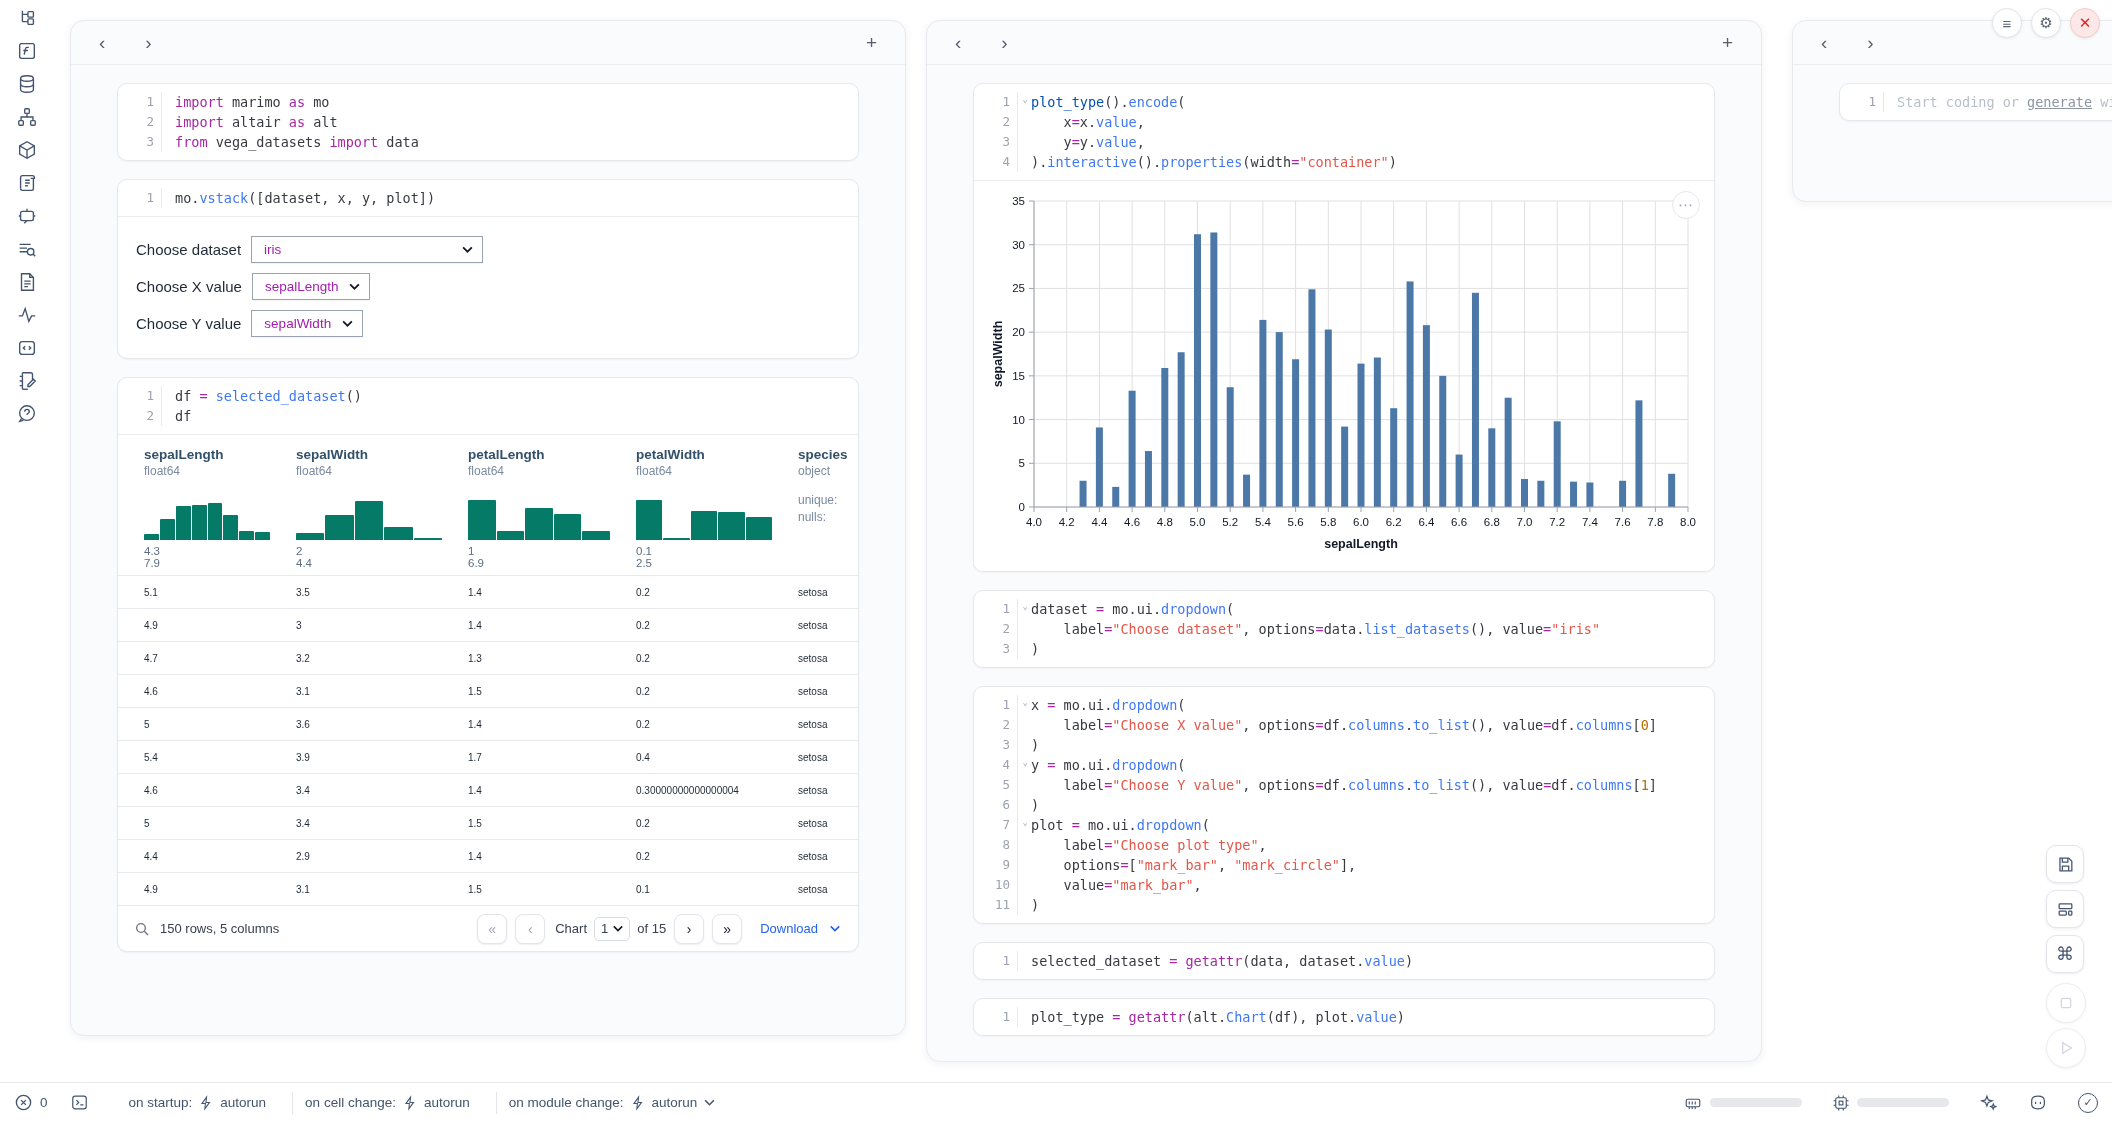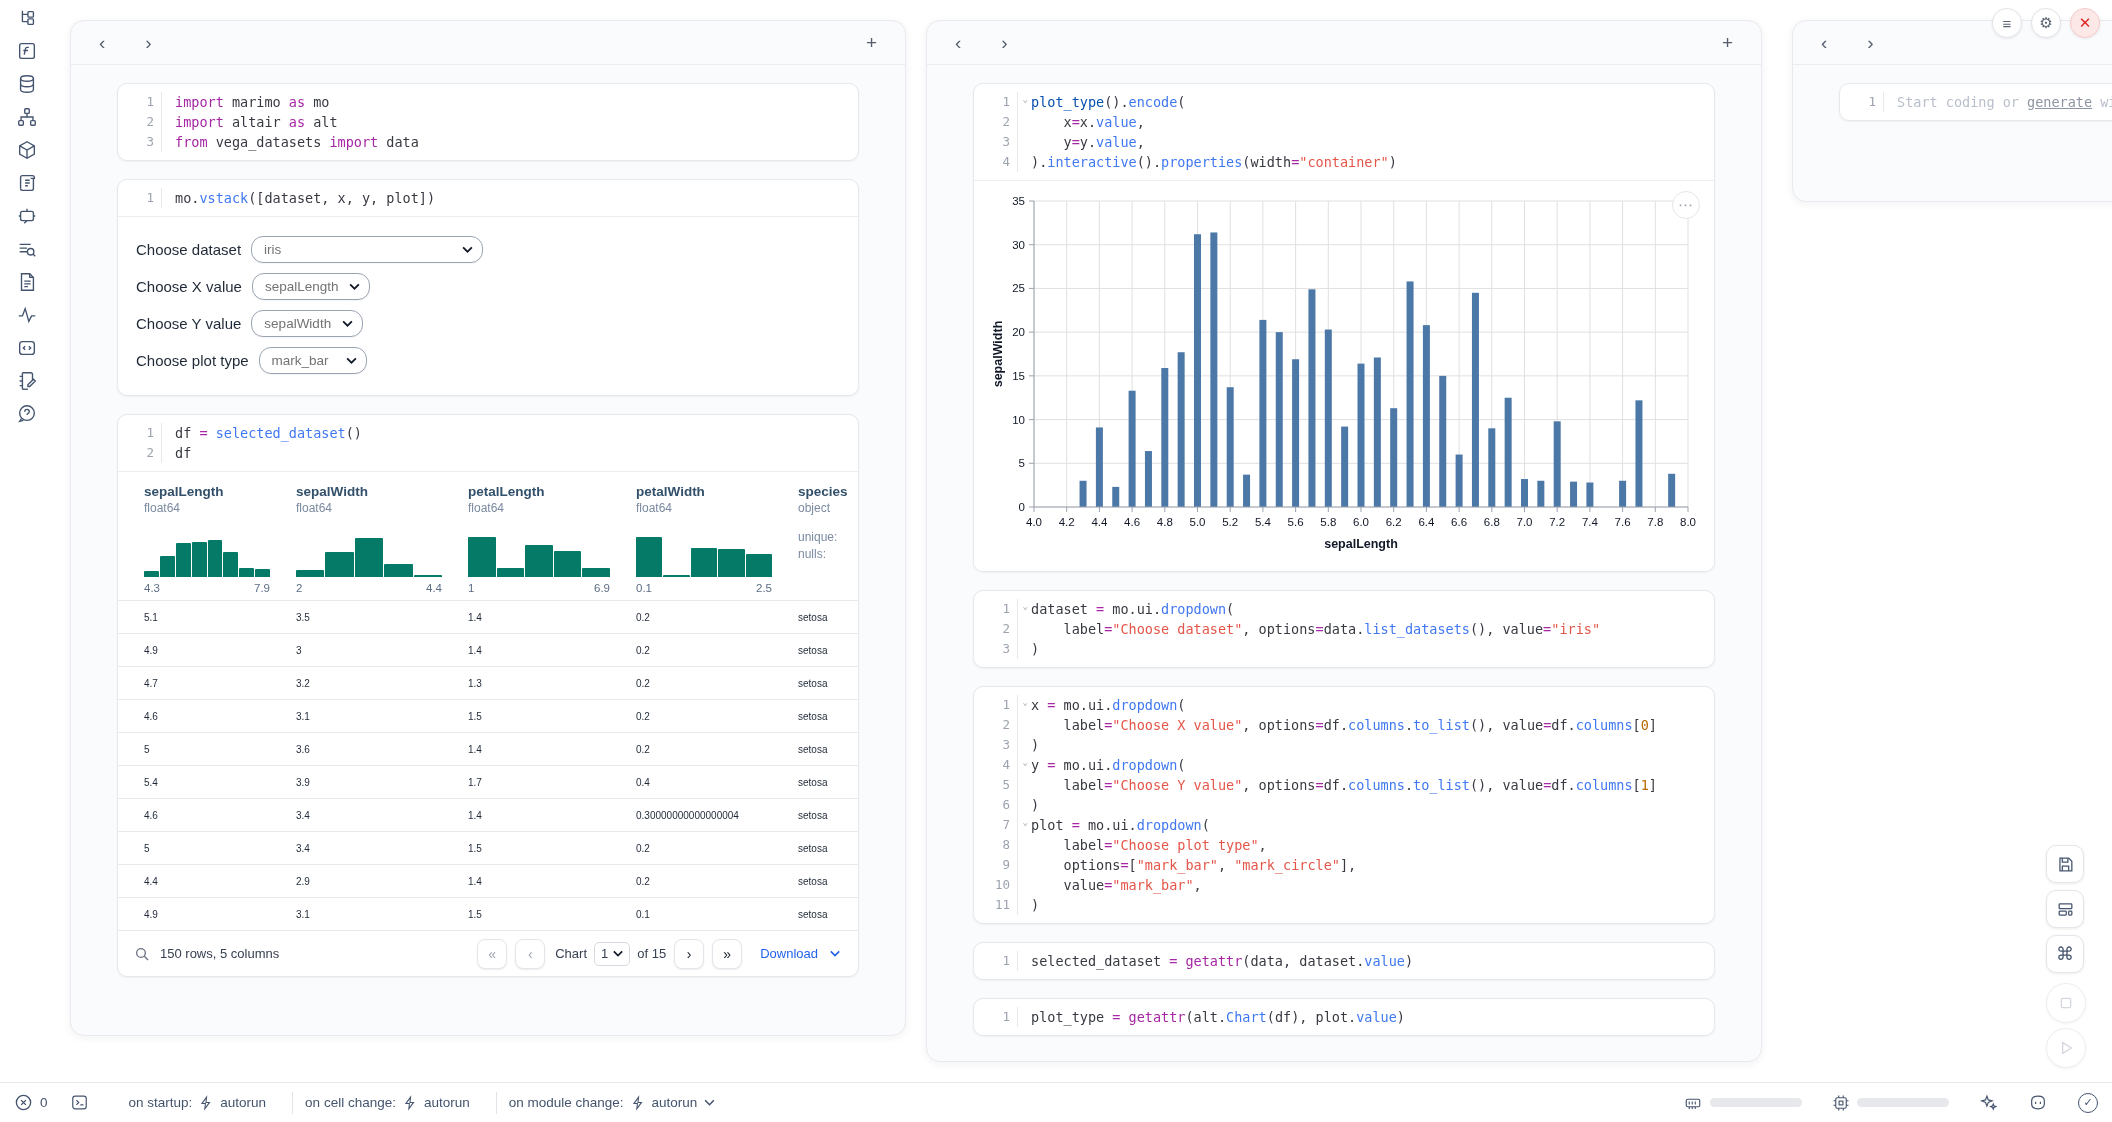--- a/index.html
+++ b/index.html
@@ -33,36 +33,36 @@
   .tk-pl { color:#383a42; } .tk-kw { color:#a626a4; } .tk-op { color:#a626a4; }
   .tk-fn { color:#4078f2; } .tk-fnd { color:#0550ae; } .tk-str { color:#e45649; }
   .tk-num { color:#b76b01; } .tk-ph { color:#b9bfca; } .tk-phu { color:#8d95a3; text-decoration:underline; }
   .cell .output { border-top:1px solid #ececf1; }
 
   
   .ctrl-rows { padding:14px 18px 16px 18px; }
   .ctrl-row { display:flex; align-items:center; height:37px; }
   .ctrl-label { font-size:15px; color:#1f2937; margin-right:10px; }
   .select { display:inline-flex; align-items:center; justify-content:space-between;
-    border:1px solid #9aa3b2; border-radius:12px; background:#fff; height:27px;
-    padding:0 9px 0 12px; font-size:13.5px; color:#737373; cursor:pointer;
+    border:1px solid #9aa3b2; border-radius:0; background:#fff; height:27px;
+    padding:0 9px 0 12px; font-size:13.5px; color:#a21caf; cursor:pointer;
     box-shadow:0 1px 1px rgba(0,0,0,.04); }
   .select svg { margin-left:10px; }
 
   
   .tbl { overflow:hidden; }
   .tgrid { display:grid; grid-template-columns:152px 172px 168px 162px 220px; padding-left:26px; }
   .thead { padding-top:12px; padding-bottom:6px; }
   .thcol { padding-right:26px; }
   .thname { font-size:13.5px; font-weight:bold; color:#33506b; }
   .thdtype { font-size:12px; color:#7b8aa0; margin-top:2px; }
   .thstat { font-size:12px; color:#7b8aa0; margin-top:14px; line-height:17px; }
   .hist { height:46px; display:flex; align-items:flex-end; gap:1px; margin-top:16px; }
   .hist .bar { flex:1; background:#057a66; border-radius:1px 1px 0 0; }
-  .hrange { display:flex; justify-content:space-between; font-size:11.5px; color:#5c6d85; margin-top:5px; }
+  .hrange { display:flex; justify-content:space-between; font-size:11.5px; color:#5c6d85; margin-top:5px;flex-direction:column; }
   .trow { border-top:1px solid #e8eaee; height:33px; align-items:center; font-size:10px; color:#1f2937; }
   .trow span { padding-right:26px; overflow:hidden; white-space:nowrap; }
   .tfoot { border-top:1px solid #e8eaee; height:46px; display:flex; align-items:center;
     padding:0 18px 0 16px; font-size:13px; color:#374151; }
   .tfoot .summary { margin-left:10px; }
   .pgbtn { width:30px; height:30px; border:1px solid #e3e5ea; border-radius:8px; background:#fff;
     box-shadow:0 1px 2px rgba(0,0,0,.07); display:flex; align-items:center; justify-content:center;
     font-size:14px; color:#111827; cursor:pointer; margin-left:8px; }
   .pgbtn.dis { color:#9ca3af; }
   .page-sel { display:inline-flex; align-items:center; border:1px solid #d7dae0; border-radius:5px;
@@ -232,29 +232,20 @@
               <span>sepalLength</span>
               <svg width="11" height="7" viewBox="0 0 12 8">
                   <path d="M1 1.5l5 5 5-5" fill="none" stroke="#111827" stroke-width="2"></path>
                 </svg>
             </span>
           </div>
           <div class="ctrl-row">
             <span class="ctrl-label">Choose Y value</span>
             <span class="select" style="width:112px">
               <span>sepalWidth</span>
-              <svg width="11" height="7" viewBox="0 0 12 8">
-                  <path d="M1 1.5l5 5 5-5" fill="none" stroke="#111827" stroke-width="2"></path>
-                </svg>
-            </span>
-          </div>
-          <div class="ctrl-row">
-            <span class="ctrl-label">Choose plot type</span>
-            <span class="select" style="width:108px">
-              <span>mark_bar</span>
               <svg width="11" height="7" viewBox="0 0 12 8">
                   <path d="M1 1.5l5 5 5-5" fill="none" stroke="#111827" stroke-width="2"></path>
                 </svg>
             </span>
           </div>
         </div>
       </div>
     </div>
 
     <div class="cell">

